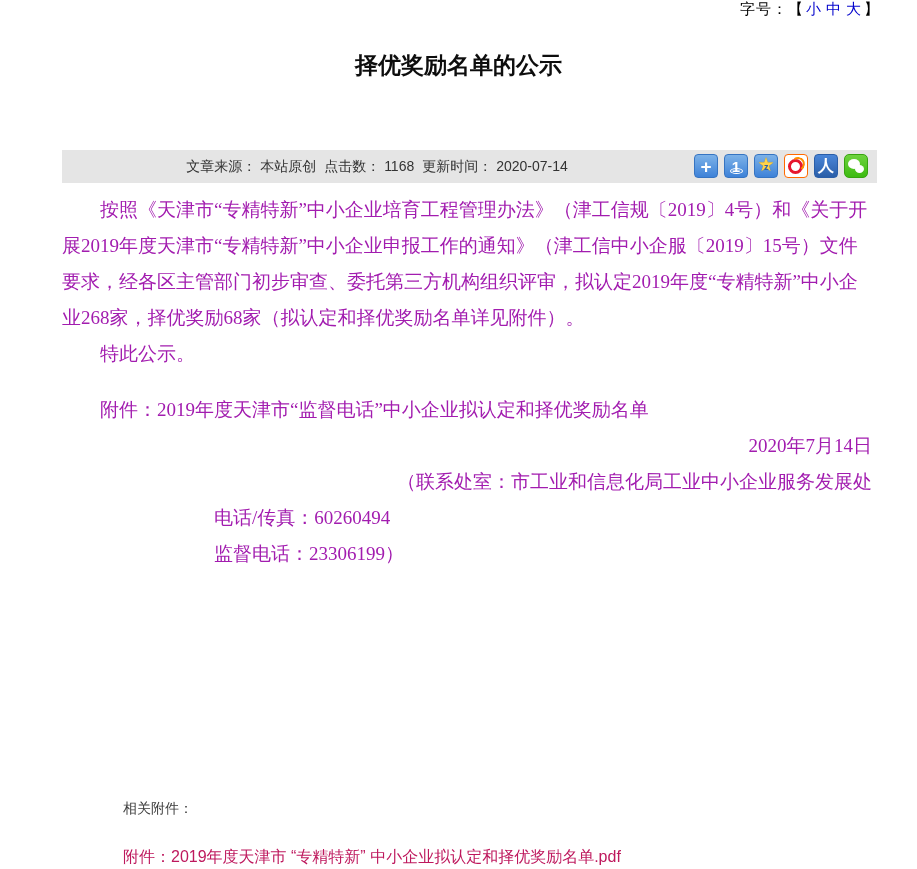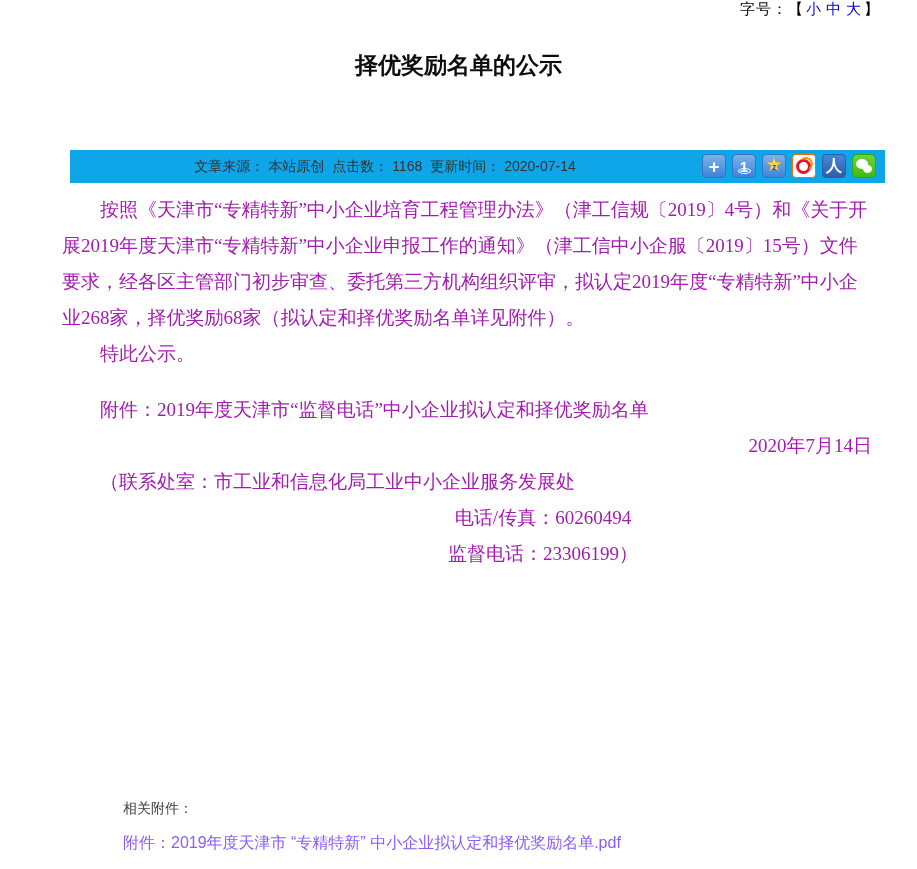--- a/index.html
+++ b/index.html
@@ -12,21 +12,21 @@
     position:absolute;top:0;right:37px;font-size:15px;color:#000;letter-spacing:1px;
   }
   .font-size-selector a{color:#0000cc;text-decoration:none;margin:0 2px;cursor:pointer;}
   
   .doc-title{
     position:absolute;top:50px;left:0;width:100%;text-align:center;
     font-size:23px;line-height:31px;font-weight:bold;color:#0d0d0d;
   }
   
   .meta-bar{
-    position:absolute;top:150px;left:70px;width:815px;height:33px;background:#0ea5e9;
+    position:absolute;top:150px;left:62px;width:815px;height:33px;background:#e5e5e5;
   }
   .meta-text{
     position:absolute;left:0;top:0;width:630px;height:33px;line-height:33px;text-align:center;
     font-size:14px;color:#333;
   }
   .meta-text span{margin:0 2px;}
   .share-icons{
     position:absolute;right:9px;top:4px;display:flex;gap:6px;
   }
   .sicon{
@@ -72,30 +72,30 @@
   
   .doc-body{
     position:absolute;top:192px;left:62px;width:810px;
     font-family:"Liberation Serif","DejaVu Serif",serif;
     font-size:19px;line-height:36px;color:#a21caf;
   }
   .doc-body p{margin:0;}
   .para{text-indent:2em;}
   .attach-line{text-indent:2em;margin-top:20px !important;}
   .sign-date{text-align:right;}
-  .contact-l1{text-indent:2em;}
-  .contact-l2,.contact-l3{padding-left:8em;text-align:center;}
+  .contact-l1{text-indent:2em;text-align:right;}
+  .contact-l2,.contact-l3{padding-left:8em;}
   
   .related-block{
     position:absolute;left:123px;top:798px;
   }
   .related-label{font-size:14px;color:#3d3d3d;line-height:20px;}
   .related-link{
-    display:inline-block;margin-top:14px;font-size:16px;line-height:22px;
-    color:#8b5cf6;text-decoration:none;cursor:pointer;
+    display:inline-block;margin-top:28px;font-size:16px;line-height:22px;
+    color:#be185d;text-decoration:none;cursor:pointer;
   }
 </style>
 </head>
 <body>
 
 <div class="font-size-selector">
   <span>字号：</span><span>【</span><a>小</a><a>中</a><a>大</a><span>】</span>
 </div>
 
 <div class="doc-title">

